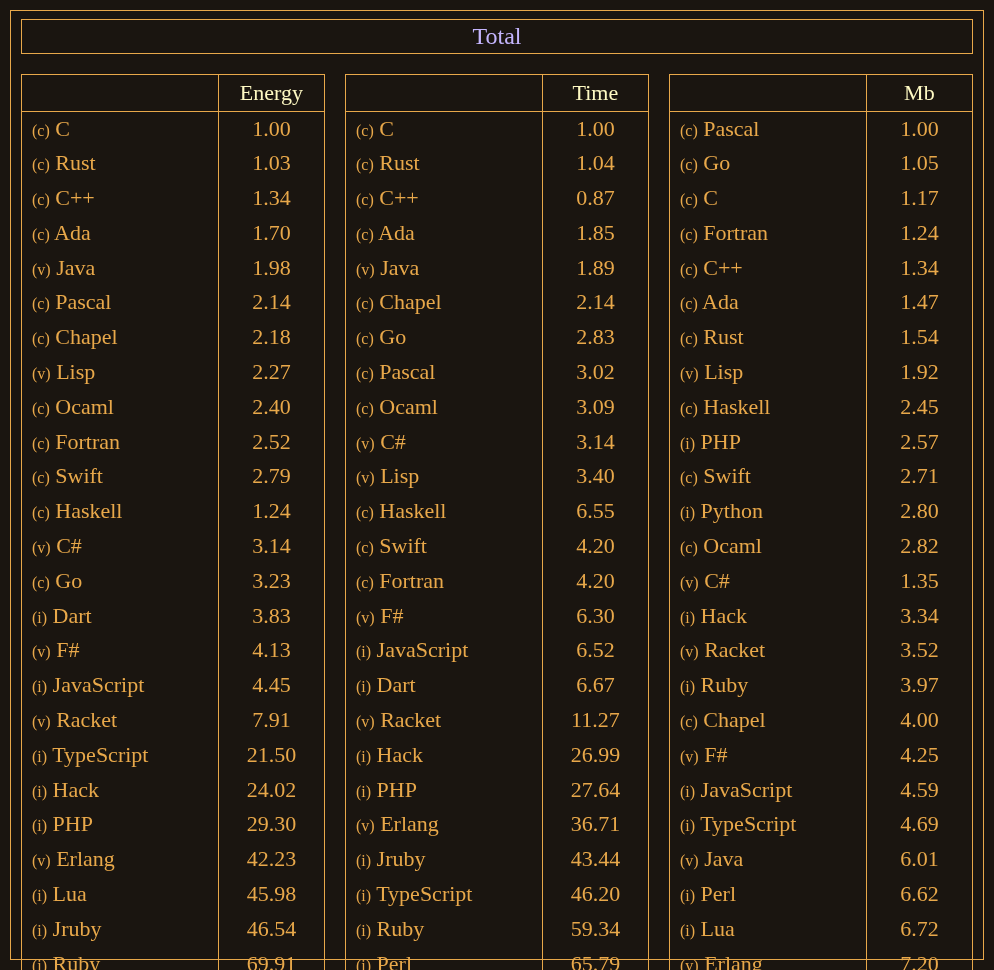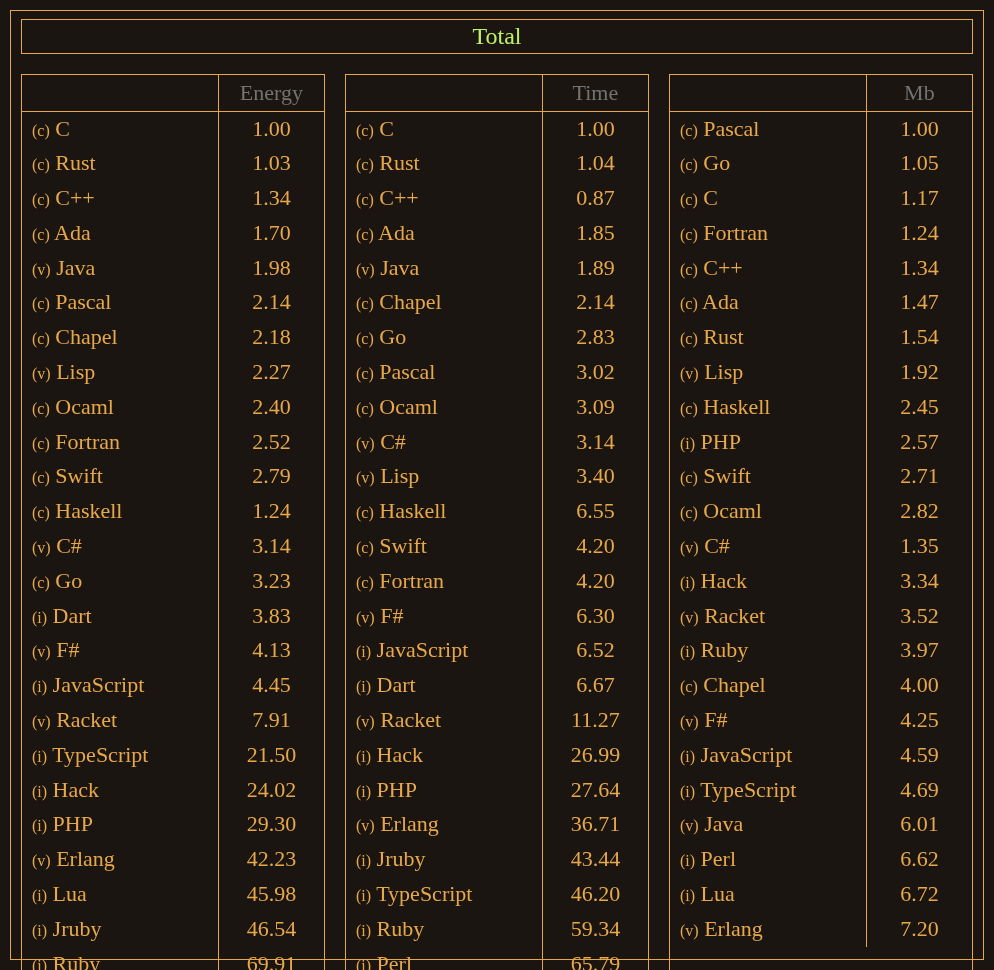--- a/index.html
+++ b/index.html
@@ -19,21 +19,21 @@
       border: 1px solid #e8a84a;
       width: 100%;
       height: 100%;
       padding: 8px 10px;
     }
     .title-box {
       border: 1px solid #e8a84a;
       text-align: center;
       font-size: 24px;
       padding: 3px 0;
-      color: #bef264;
+      color: #c4b5fd;
       margin-bottom: 20px;
     }
     .tables-row {
       display: flex;
       justify-content: space-between;
       gap: 20px;
     }
     .table-wrapper {
       flex: 1;
       border: 1px solid #e8a84a;
@@ -41,21 +41,21 @@
     table {
       width: 100%;
       border-collapse: collapse;
       font-size: 22px;
     }
     th {
       font-weight: normal;
       border-bottom: 1px solid #e8a84a;
       padding: 4px 10px;
       height: 36px;
-      color: #737373;
+      color: #fef9c3;
     }
     th.metric-header {
       text-align: center;
       border-left: 1px solid #e8a84a;
     }
     th.lang-header {
       text-align: left;
       width: 65%;
     }
     td {
@@ -359,20 +359,24 @@
             </tr>
             <tr>
               <td class="lang-cell"><span class="prefix">(i)</span><span> PHP</span></td>
               <td class="value-cell">2.57</td>
             </tr>
             <tr>
               <td class="lang-cell"><span class="prefix">(c)</span><span> Swift</span></td>
               <td class="value-cell">2.71</td>
             </tr>
             <tr>
+              <td class="lang-cell"><span class="prefix">(i)</span><span> Python</span></td>
+              <td class="value-cell">2.80</td>
+            </tr>
+            <tr>
               <td class="lang-cell"><span class="prefix">(c)</span><span> Ocaml</span></td>
               <td class="value-cell">2.82</td>
             </tr>
             <tr>
               <td class="lang-cell"><span class="prefix">(v)</span><span> C#</span></td>
               <td class="value-cell">1.35</td>
             </tr>
             <tr>
               <td class="lang-cell"><span class="prefix">(i)</span><span> Hack</span></td>
               <td class="value-cell">3.34</td>

